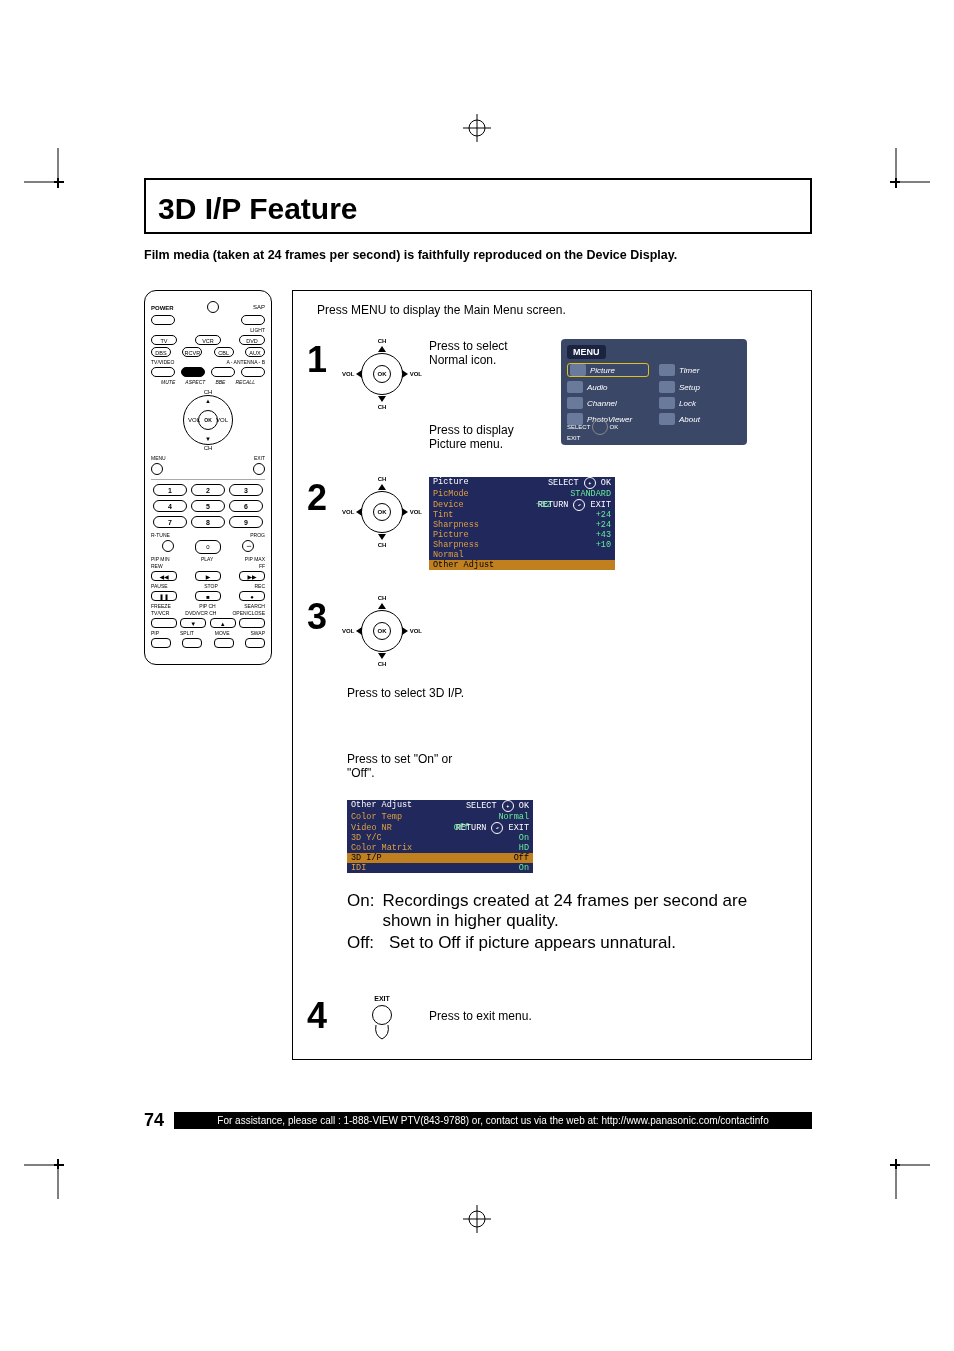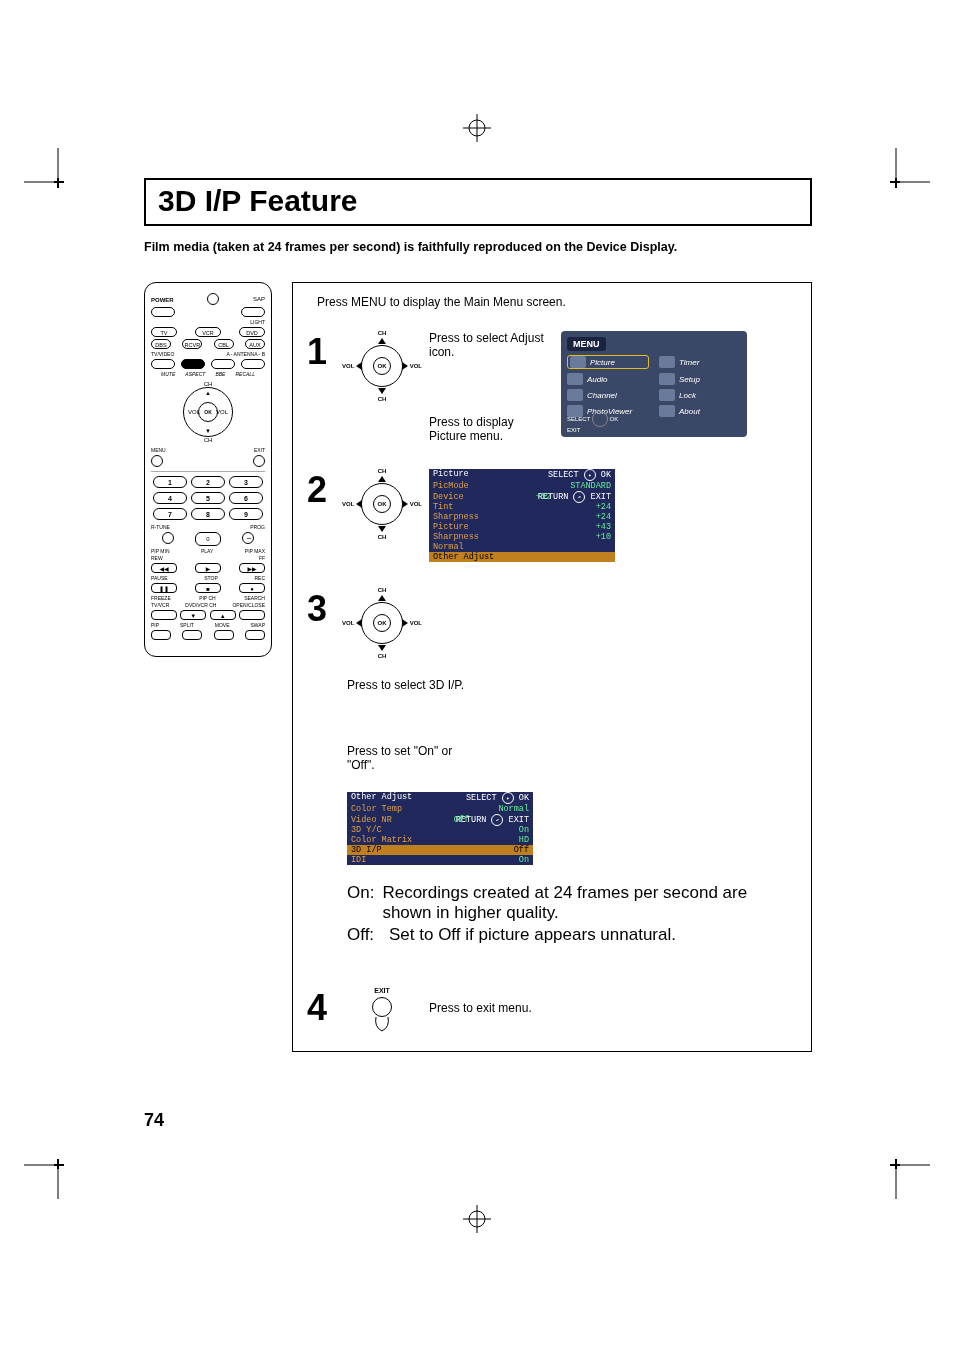--- a/index.html
+++ b/index.html
@@ -19,21 +19,21 @@
   .crop-mark svg { width: 48px; height: 48px; }
 
   .reg-mark { position:absolute; left:50%; transform:translateX(-50%);}
   .reg-mark.top { top: 114px; }
   .reg-mark.bot { bottom: 114px; }
 
   .page-frame { position: absolute; left: 144px; top: 178px; width: 668px; }
 
   .title-box {
     border: 2px solid #000;
-    padding: 4px 12px 6px 12px;
+    padding: 12px 12px 6px 12px;
     margin-bottom: 14px;
   }
   .title {
     font-size: 30px;
     font-weight: bold;
     font-family: Arial, Helvetica, sans-serif;
   }
   .subtitle {
     font-size: 12.5px;
     font-weight: bold;
@@ -315,21 +315,21 @@
                 <div class="tri left"></div>
                 <div class="tri right"></div>
               <span class="lab lch">CH</span>
                 <span class="lab lch2">CH</span>
               <span class="lab lv1">VOL</span>
                 <span class="lab lv2">VOL</span>
             </div>
           </div>
         </div>
         <div class="step-text">
-          <p>Press to select Adjust icon.</p>
+          <p>Press to select Normal icon.</p>
           <p>Press to display Picture menu.</p>
         </div>
         <div class="menu-mock">
           <span class="hdr">MENU</span>
           <div class="mgrid">
             <div class="mi sel">
                 <div class="ico"></div>
                 <span>Picture</span>
               </div>
             <div class="mi">
@@ -460,13 +460,14 @@
           <p>Press to exit menu.</p>
         </div>
       </div>
 
     </div>
   </div>
 </div>
 
 <div class="footer">
   <span class="pagenum">74</span>
+  <div class="footbar">For assistance, please call : 1-888-VIEW PTV(843-9788) or, contact us via the web at: http://www.panasonic.com/contactinfo</div>
 </div>
 
 </body></html>

